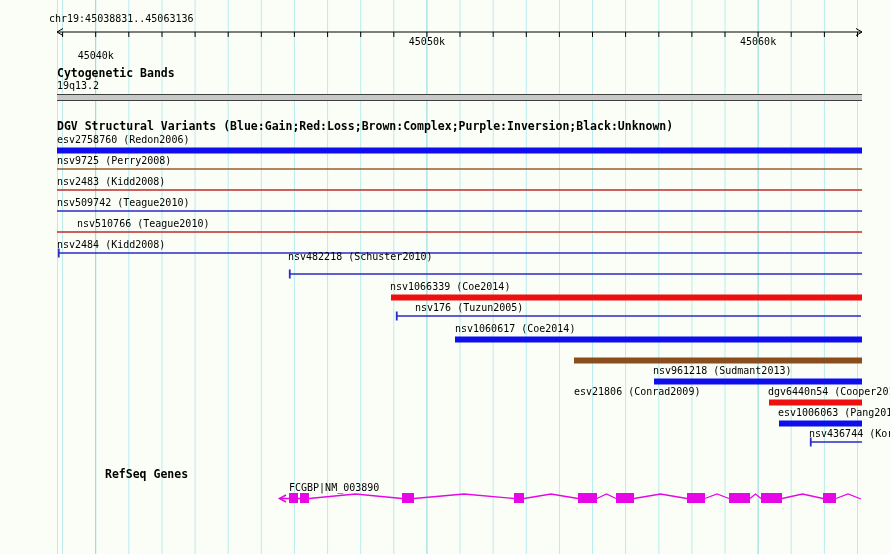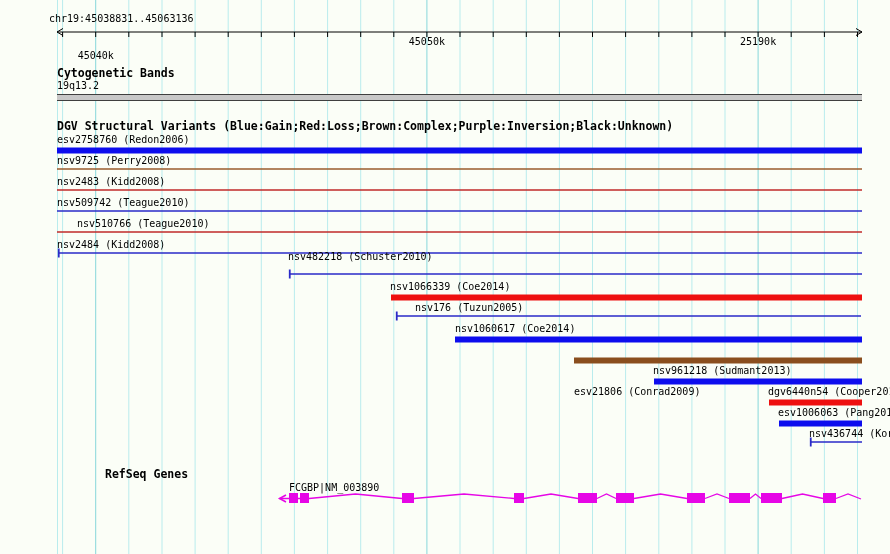--- a/index.html
+++ b/index.html
@@ -128,29 +128,29 @@
 <div id="cyto-band"></div>
 
 <div class="hdr" id="dgv-header">DGV Structural Variants (Blue:Gain;Red:Loss;Brown:Complex;Purple:Inversion;Black:Unknown)</div>
 
 <div class="hdr" id="refseq-header">RefSeq Genes</div>
 <div class="lbl" id="gene-label">FCGBP|NM_003890</div>
 
 <div id="dyn-labels">
     <div class="lbl" style="left: 77.64px; top: 36px; margin-top: 14px;">45040k</div>
     <div class="lbl" style="left: 408.84px; top: 36px;">45050k</div>
-    <div class="lbl" style="left: 740.04px; top: 36px;">25190k</div>
+    <div class="lbl" style="left: 740.04px; top: 36px;">45060k</div>
     <div class="lbl" style="left: 57px; top: 134px;">esv2758760 (Redon2006)</div>
     <div class="lbl" style="left: 57px; top: 155px;">nsv9725 (Perry2008)</div>
     <div class="lbl" style="left: 57px; top: 176px;">nsv2483 (Kidd2008)</div>
     <div class="lbl" style="left: 57px; top: 197px;">nsv509742 (Teague2010)</div>
     <div class="lbl" style="left: 57px; top: 218px; margin-left: 20px;">nsv510766 (Teague2010)</div>
     <div class="lbl" style="left: 57px; top: 239px;">nsv2484 (Kidd2008)</div>
     <div class="lbl" style="left: 288px; top: 251px;">nsv482218 (Schuster2010)</div>
     <div class="lbl" style="left: 390px; top: 281px;">nsv1066339 (Coe2014)</div>
-    <div class="lbl" style="left: 415px; top: 302px;">nsv176 (Tuzun2005)</div>
+    <div class="lbl" style="left: 395px; top: 302px; padding-left: 20px;">nsv176 (Tuzun2005)</div>
     <div class="lbl" style="left: 455px; top: 323px;">nsv1060617 (Coe2014)</div>
     <div class="lbl" style="left: 574px; top: 356px; margin-top: 30px;">esv21806 (Conrad2009)</div>
     <div class="lbl" style="left: 653px; top: 365px;">nsv961218 (Sudmant2013)</div>
     <div class="lbl" style="left: 768px; top: 386px;">dgv6440n54 (Cooper2011)</div>
     <div class="lbl" style="left: 778px; top: 407px;">esv1006063 (Pang2010)</div>
     <div class="lbl" style="left: 809px; top: 428px;">nsv436744 (Korbel2007)</div>
   </div>
 
 </body></html>

